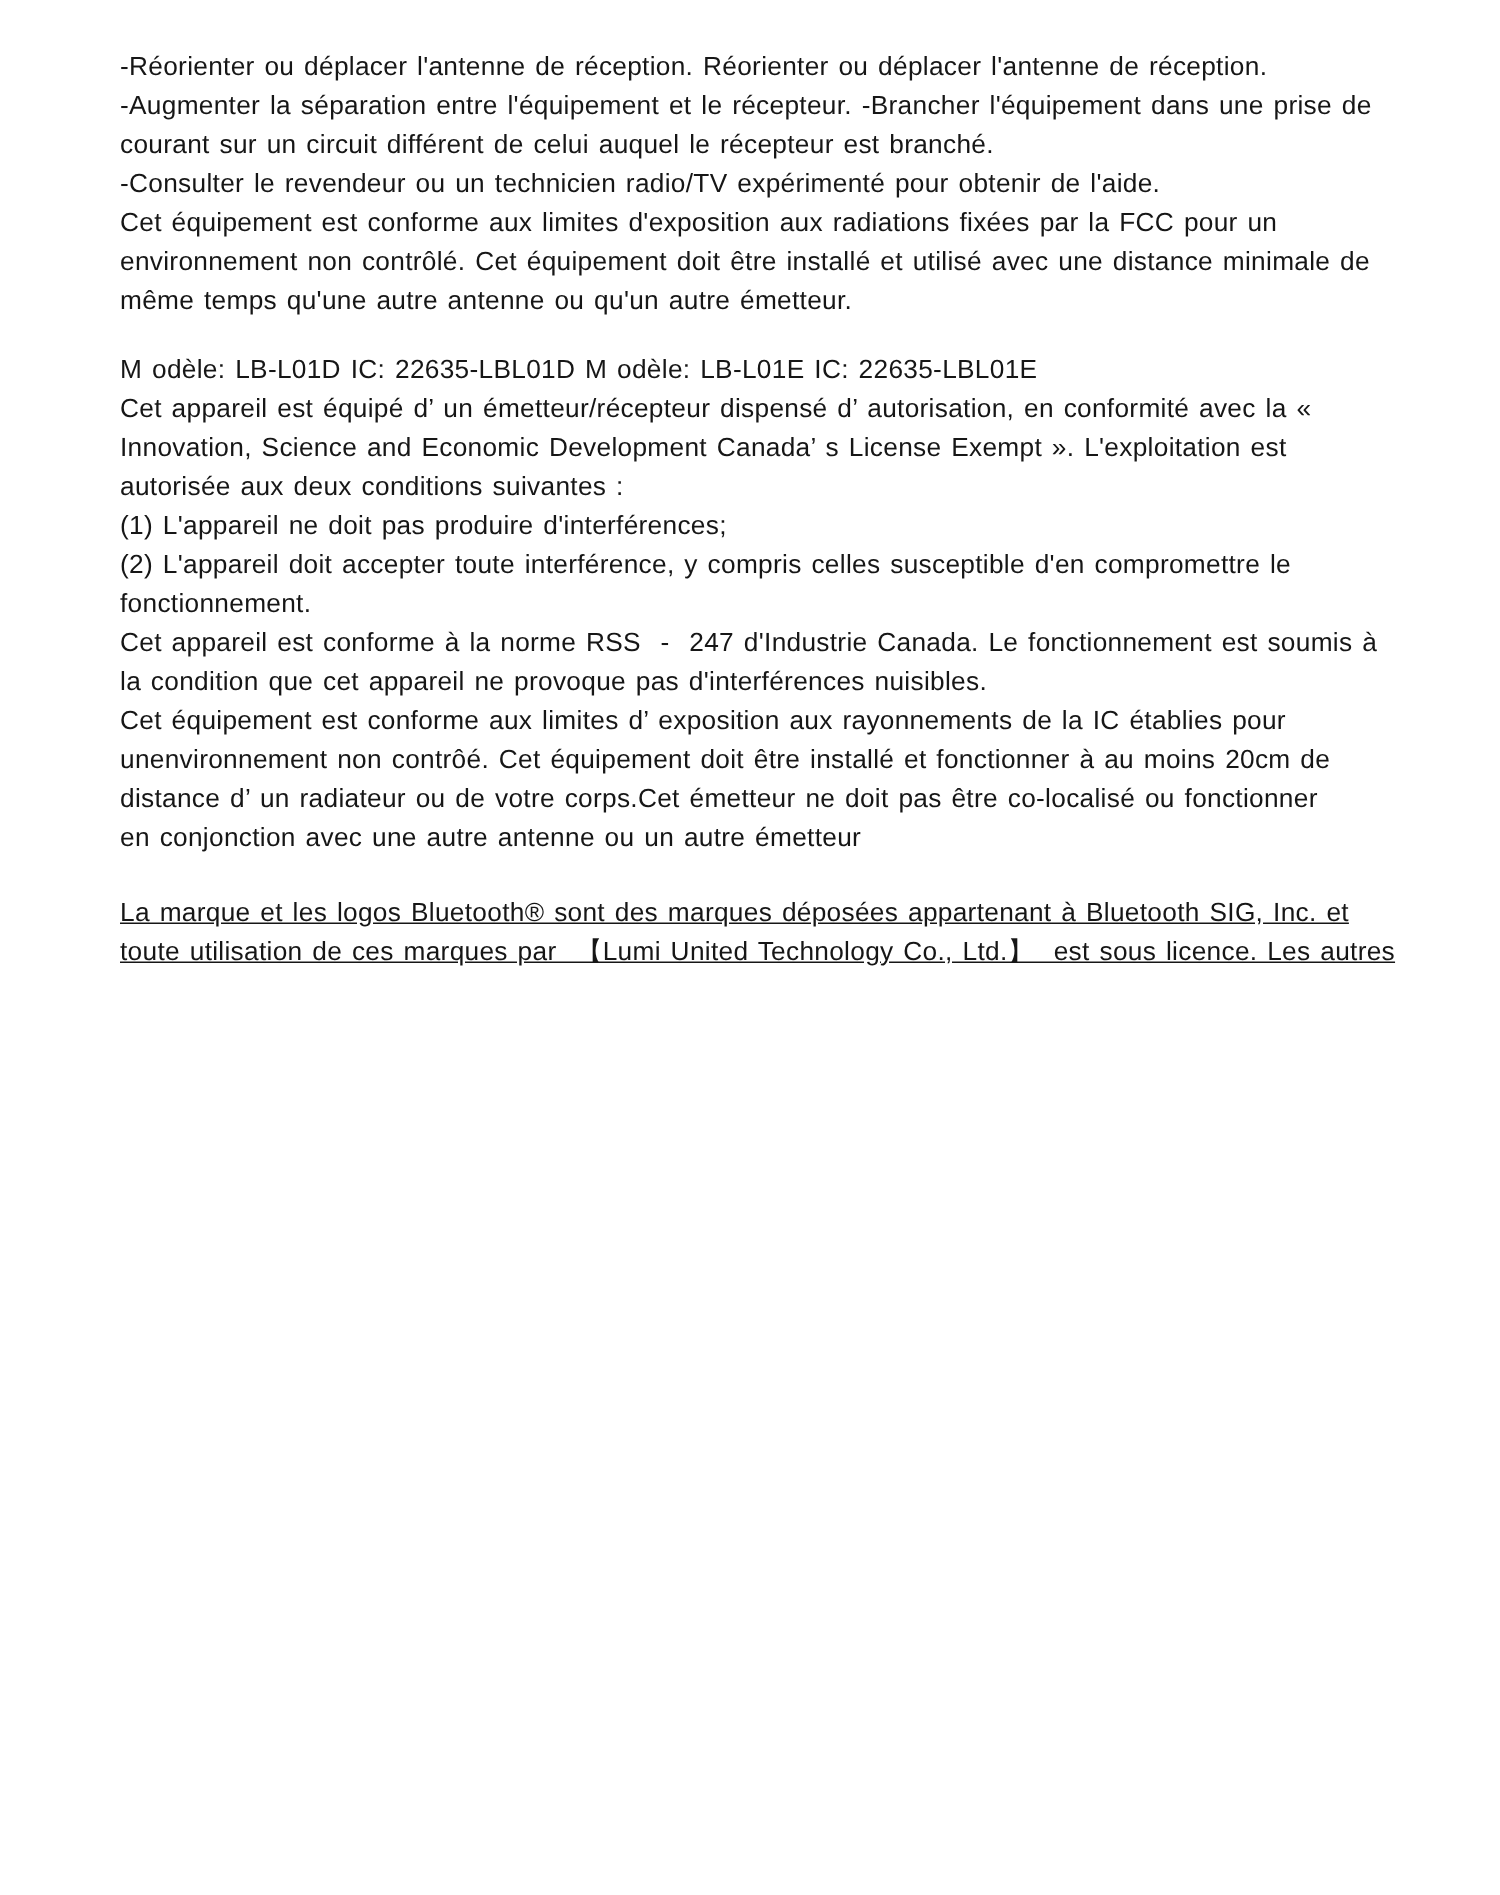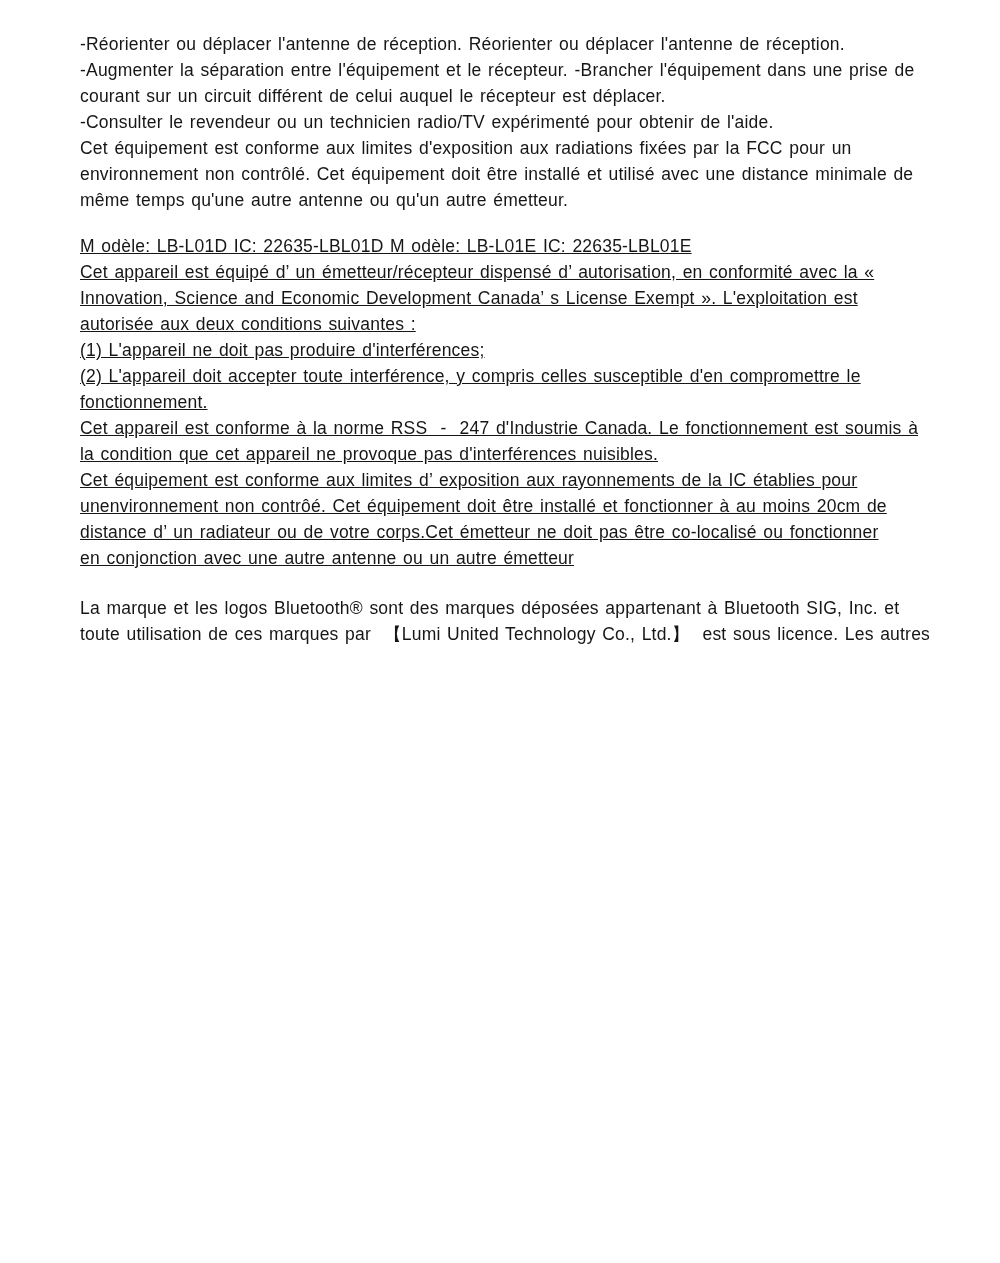--- a/index.html
+++ b/index.html
@@ -20,22 +20,22 @@
     left: 80px;
     top: 31px;
     right: 8px;
     color: #161616;
     font-size: 17.5px;
     line-height: 26px;
     letter-spacing: 0.2px;
     word-spacing: 1.5px;
   }
   .section { display: block; }
-  .section.s2 { margin-top: 20px; text-decoration: underline; }
-  .section.s3 { margin-top: 24px; }
+  .section.s2 { margin-top: 20px; }
+  .section.s3 { margin-top: 24px; text-decoration: underline; }
   .line {
     white-space: pre;
     min-height: 26px;
   }
   .blue-mark {
     position: absolute;
     left: 84px;
     top: 1244px;
     width: 19px;
     height: 13px;
@@ -43,21 +43,21 @@
   }
 </style>
 </head>
 <body>
 
 <div class="page">
   <div class="textblock">
     <div class="section s1">
         <div class="line">-Réorienter ou déplacer l'antenne de réception. Réorienter ou déplacer l'antenne de réception.</div>
         <div class="line">-Augmenter la séparation entre l'équipement et le récepteur. -Brancher l'équipement dans une prise de</div>
-        <div class="line">courant sur un circuit différent de celui auquel le récepteur est déplacer.</div>
+        <div class="line">courant sur un circuit différent de celui auquel le récepteur est branché.</div>
         <div class="line">-Consulter le revendeur ou un technicien radio/TV expérimenté pour obtenir de l'aide.</div>
         <div class="line">Cet équipement est conforme aux limites d'exposition aux radiations fixées par la FCC pour un</div>
         <div class="line">environnement non contrôlé. Cet équipement doit être installé et utilisé avec une distance minimale de</div>
         <div class="line">même temps qu'une autre antenne ou qu'un autre émetteur.</div>
       </div>
     <div class="section s2">
         <div class="line">M odèle: LB-L01D IC: 22635-LBL01D M odèle: LB-L01E IC: 22635-LBL01E</div>
         <div class="line">Cet appareil est équipé d’ un émetteur/récepteur dispensé d’ autorisation, en conformité avec la «</div>
         <div class="line">Innovation, Science and Economic Development Canada’ s License Exempt ». L'exploitation est</div>
         <div class="line">autorisée aux deux conditions suivantes :</div>

